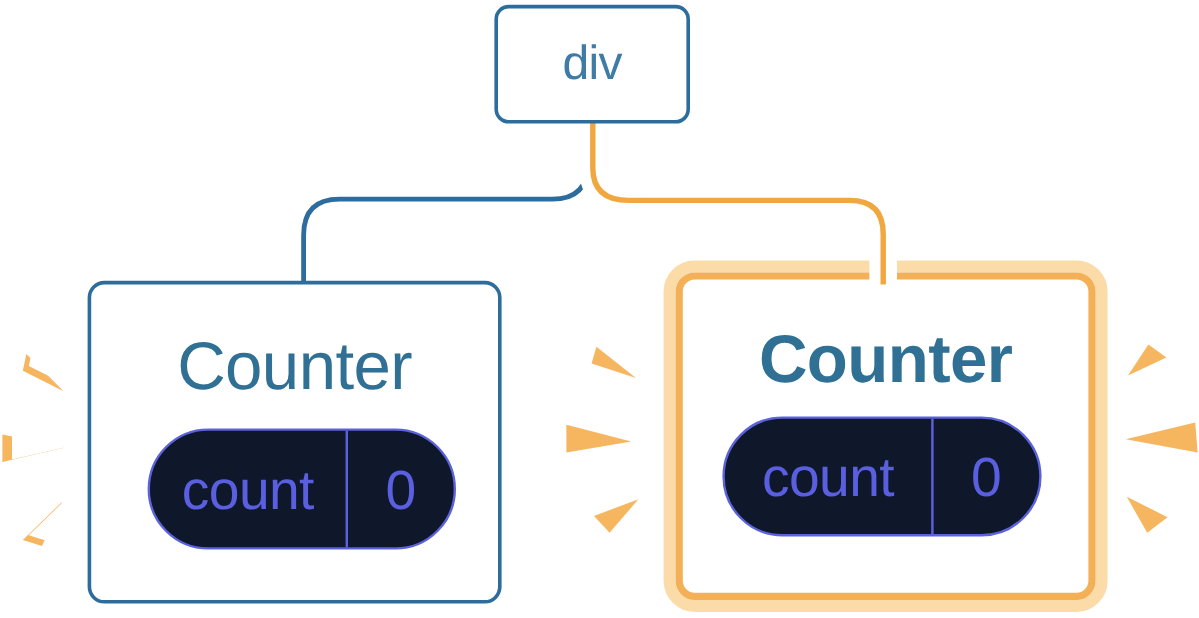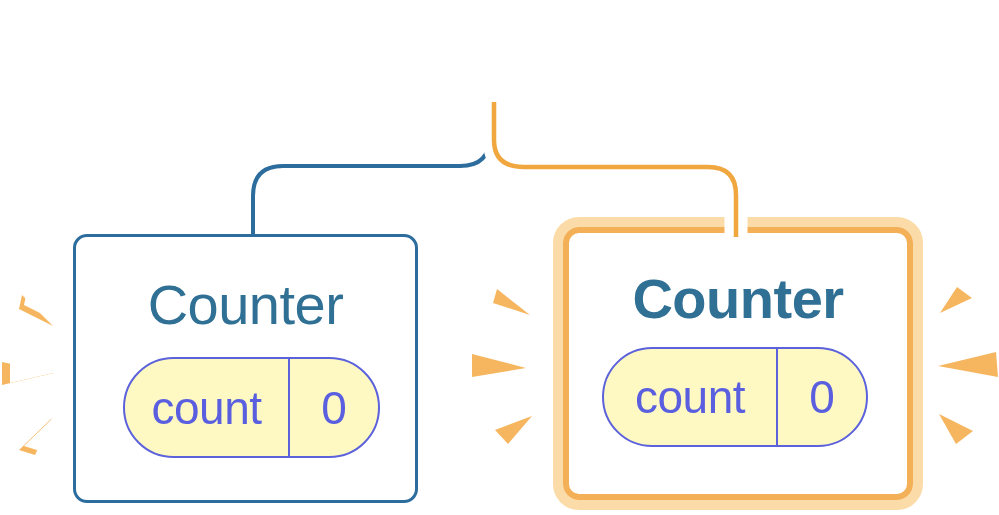--- a/index.html
+++ b/index.html
@@ -57,21 +57,21 @@
     letter-spacing: -0.5px;
   }
   #counter-left .card-title { top: 40px; font-weight: 400; }
   #counter-right-inner .card-title { top: 38px; font-weight: 700; }
   .state-pill {
     position: absolute;
     border: 2px solid var(--purple, #5c62dc);
     border-radius: 52px;
     display: flex;
     box-sizing: border-box;
-    background: #fef9c3;
+    background: #0f172a;
   }
   #counter-left .state-pill { left: 47px; top: 120px; width: 257px; height: 101px; }
   #counter-right-inner .state-pill { left: 33px; top: 114px; width: 266px; height: 100px; }
   .pill-key {
     flex: 1; display: flex; align-items: center; justify-content: center;
     font-size: 46px; color: var(--purple-text, #5a5fe0); letter-spacing: -0.5px;
   }
   .pill-divider { width: 2px; background: var(--purple, #5c62dc); }
   .pill-value {
     width: 88px; display: flex; align-items: center; justify-content: center;
@@ -125,20 +125,23 @@
 
     <polygon class="spark-orange" points="497,289 493,303 530,315"></polygon>
     <polygon class="spark-orange" points="472,354 472,377 526,368"></polygon>
     <polygon class="spark-orange" points="495,430 508,444 532,416"></polygon>
 
     <polygon class="spark-orange" points="940,313 957,287 972,298"></polygon>
     <polygon class="spark-orange" points="938,366 996,352 998,377"></polygon>
     <polygon class="spark-orange" points="939,414 956,444 973,431"></polygon>
   </svg>
 
+  <div class="node" id="root-node">
+    <div class="label">div</div>
+  </div>
 
   <div class="node" id="counter-left">
     <div class="card-title">Counter</div>
     <div class="state-pill">
       <div class="pill-key">count</div>
       <div class="pill-divider"></div>
       <div class="pill-value">0</div>
     </div>
   </div>
 

